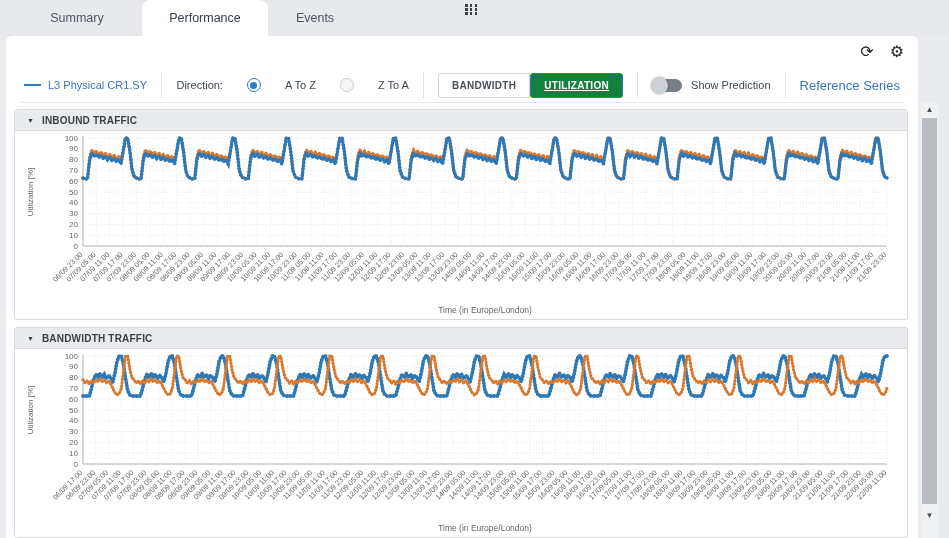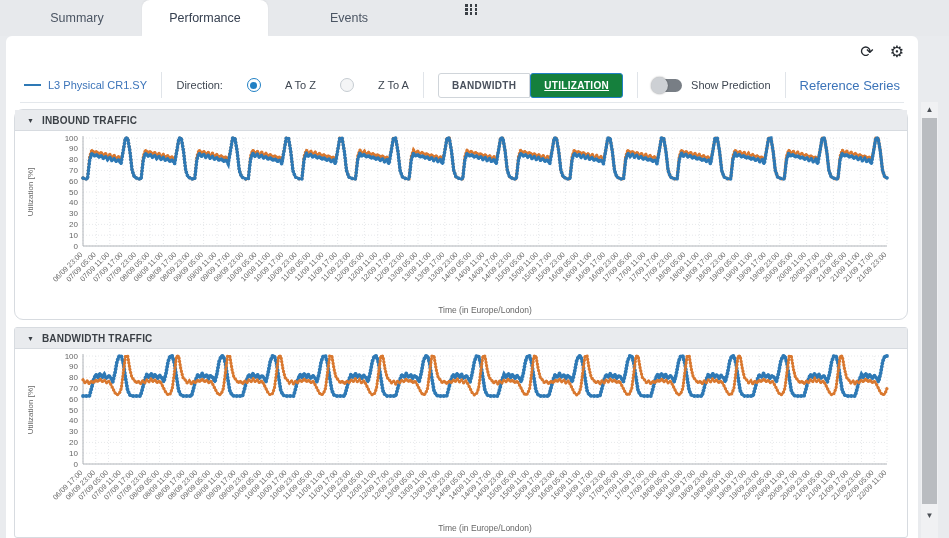--- a/index.html
+++ b/index.html
@@ -41,21 +41,21 @@
   .toggle-wrap { display:flex; align-items:center; gap:9px; font-size:11px; color:#3f4752; flex:none; cursor:pointer; }
   .toggle { width:30px; height:13px; border-radius:7px; background:#787e85; position:relative; flex:none; }
   .toggle .knob { position:absolute; left:-1px; top:-2px; width:17px; height:17px; border-radius:50%;
                   background:#cdd0d4; box-shadow:0 0 2px rgba(0,0,0,.4); }
   .ref-link { font-size:13px; color:#3c74b9; cursor:pointer; flex:none; }
 
   .toolbar-hr { position:absolute; top:66px; left:14px; width:884px; height:1px; background:#e4e8ec; }
 
   
   .panel { position:absolute; left:8px; width:894px; border:1px solid #d7dbe0; border-radius:3px; background:#fff; }
-  .panel-inbound { top:73px; height:211px;border-radius:9px; }
+  .panel-inbound { top:73px; height:211px; }
   .panel-outbound { top:291px; height:211px; }
   .panel-header { height:21px; background:#e9ebee; border-bottom:1px solid #d7dbe0; display:flex; align-items:center;
                   gap:8px; padding:0 12px; cursor:pointer; }
   .panel-caret { font-size:7px; color:#3a3f45; }
   .panel-title { font-size:10px; font-weight:bold; color:#3a3f45; letter-spacing:.2px; }
   .panel-body { padding:1px 4px; }
 
   
   .scrollbar { position:absolute; top:102px; right:11px; width:17px; height:436px; background:#f0f1f3; }
   .sb-btn { position:absolute; left:0; width:17px; height:15px; display:flex; align-items:center; justify-content:center;
@@ -63,21 +63,21 @@
   .sb-up { top:0; }
   .sb-down { top:406px; }
   .sb-thumb { position:absolute; left:1px; top:16px; width:15px; height:386px; background:#b9bcc0; cursor:pointer; }
 </style>
 </head>
 <body>
 
 <div class="tabbar">
   <div class="tab active" style="left:142px">Performance</div>
   <div class="tab" style="left:14px">Summary</div>
-  <div class="tab" style="left:286px">Events</div>
+  <div class="tab" style="left:252px">Events</div>
   <div class="grid-dots">
     <span></span>
       <span></span>
       <span></span>
       <span></span>
       <span></span>
       <span></span>
       <span></span>
       <span></span>
       <span></span>

